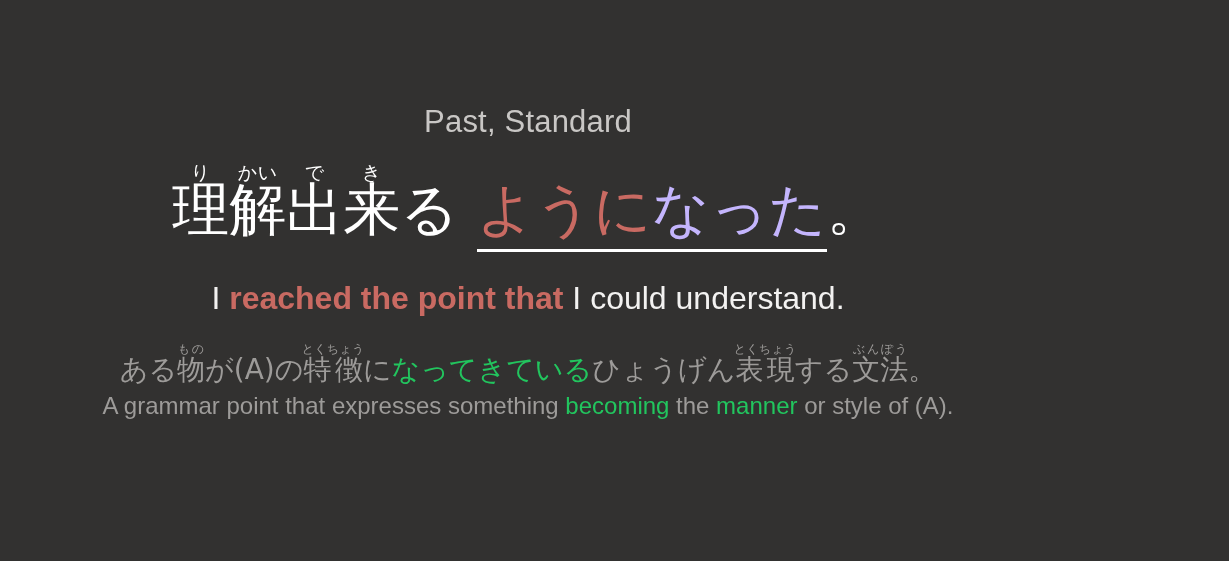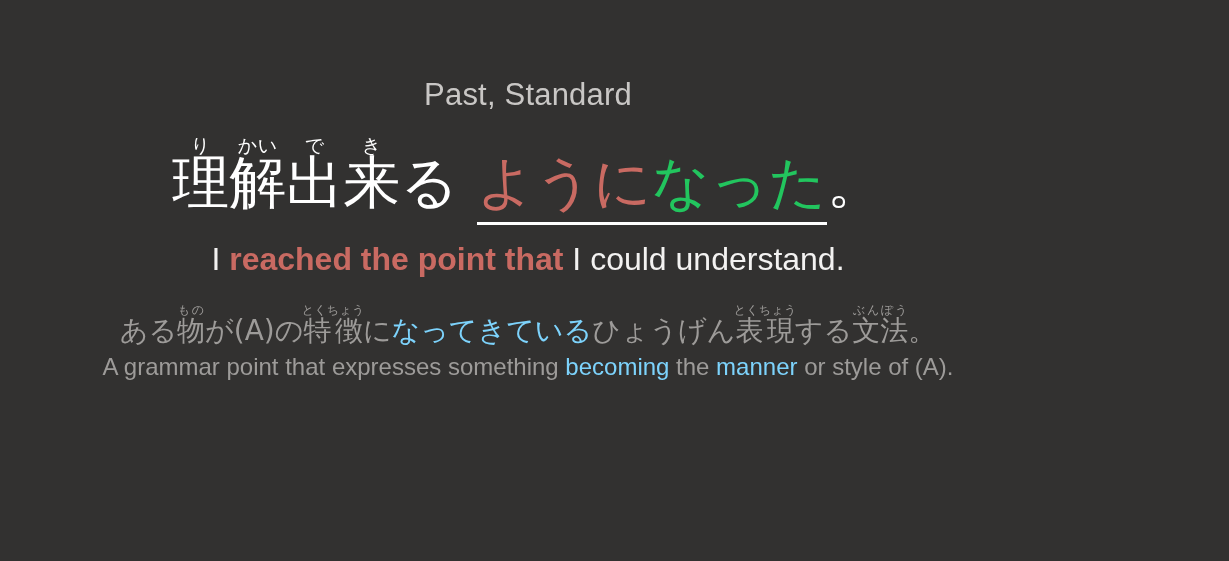--- a/index.html
+++ b/index.html
@@ -16,21 +16,21 @@
     color: #ffffff;
     -webkit-font-smoothing: antialiased;
   }
 
   .card {
     width: 1056px;
     height: 561px;
     display: flex;
     flex-direction: column;
     align-items: center;
-    padding-top: 78px;
+    padding-top: 105px;
   }
 
   
   .lesson-title {
     font-size: 31px;
     line-height: 1.1;
     color: #c9c7c5;
     letter-spacing: 0.2px;
     font-weight: 400;
     text-align: center;
@@ -56,31 +56,31 @@
     line-height: 1.35;
     color: #ffffff;
     font-weight: 400;
     letter-spacing: 0.5px;
     text-align: center;
     font-family: "DejaVu Sans", sans-serif;
   }
 
   .jp-plain   { color: #ffffff; }
   .jp-accent1 { color: #c96a62; }
-  .jp-accent2 { color: #22c55e; }
+  .jp-accent2 { color: #c4b5fd; }
 
   .jp-underlined {
     border-bottom: 3px solid #ffffff;
     padding-bottom: 7px;
     margin-top: 8px;
   }
 
   
   .sentence-en {
-    margin-top: 30px;
+    margin-top: 42px;
     font-size: 32px;
     line-height: 1.15;
     color: #f3f2f1;
     text-align: center;
     white-space: nowrap;
     font-weight: 400;
   }
   .en-highlight {
     color: #c96a62;
     font-weight: bold;
@@ -111,21 +111,21 @@
 
   .explain-en {
     margin-top: 9px;
     font-size: 24px;
     line-height: 1.1;
     color: #9d9b99;
     white-space: nowrap;
     font-weight: 400;
   }
 
-  .ex-accent { color: #7dd3fc; text-align: center; }
+  .ex-accent { color: #22c55e; text-align: center; }
 
   .jp-spacer { display: inline-block; }
 </style>
 </head>
 <body>
 
 <div class="card">
 
   <div class="lesson-title">Past, Standard</div>
 

